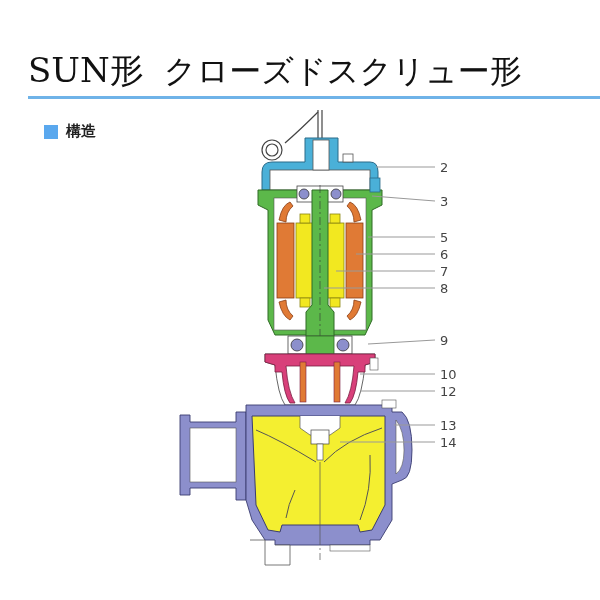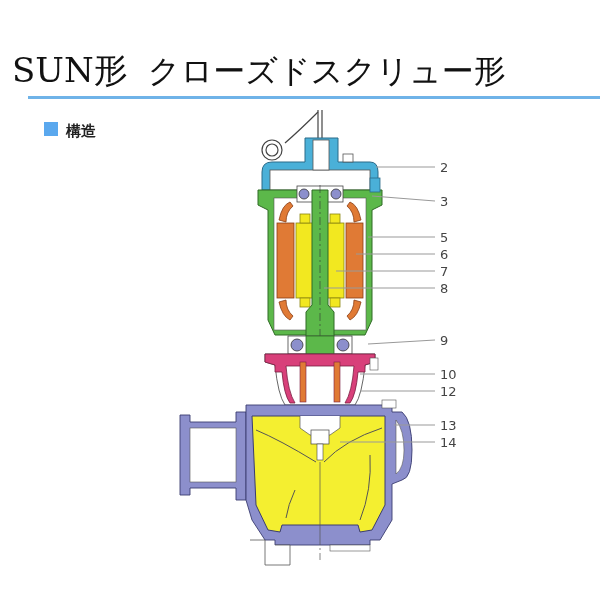--- a/index.html
+++ b/index.html
@@ -1,24 +1,24 @@
 <!DOCTYPE html>
 <html><head>
 <meta charset="utf-8">
 <style>
   html, body { margin: 0; padding: 0; background: #ffffff; }
   body { width: 600px; height: 600px; position: relative; overflow: hidden; font-family: "DejaVu Sans", sans-serif; }
   .title {
-    position: absolute; left: 12px; top: 48px;
+    position: absolute; left: 28px; top: 48px;
     font-family: "DejaVu Serif", serif; font-size: 34px; color: #111;
     letter-spacing: 0px; white-space: nowrap;
   }
   .title .jp { font-family: "DejaVu Sans", sans-serif; font-size: 32px; margin-left: 20px; }
   .title-rule { position: absolute; left: 28px; top: 96px; width: 572px; height: 3px; background: #6fb3e8; }
-  .section { position: absolute; left: 44px; top: 122px; display: flex; }
+  .section { position: absolute; left: 44px; top: 122px; display: flex; align-items: center; }
   .section .sq { width: 14px; height: 14px; background: #5aa8ee; margin-right: 8px; }
   .section .lbl { font-size: 15px; font-weight: bold; color: #222; }
   svg.diagram { position: absolute; left: 0; top: 0; }
   .callout { font-family: "DejaVu Sans", sans-serif; font-size: 13px; fill: #444; }
 </style>
 </head>
 <body>
 
 <div class="title">
   <span>SUN形</span><span class="jp">クローズドスクリュー形</span>

